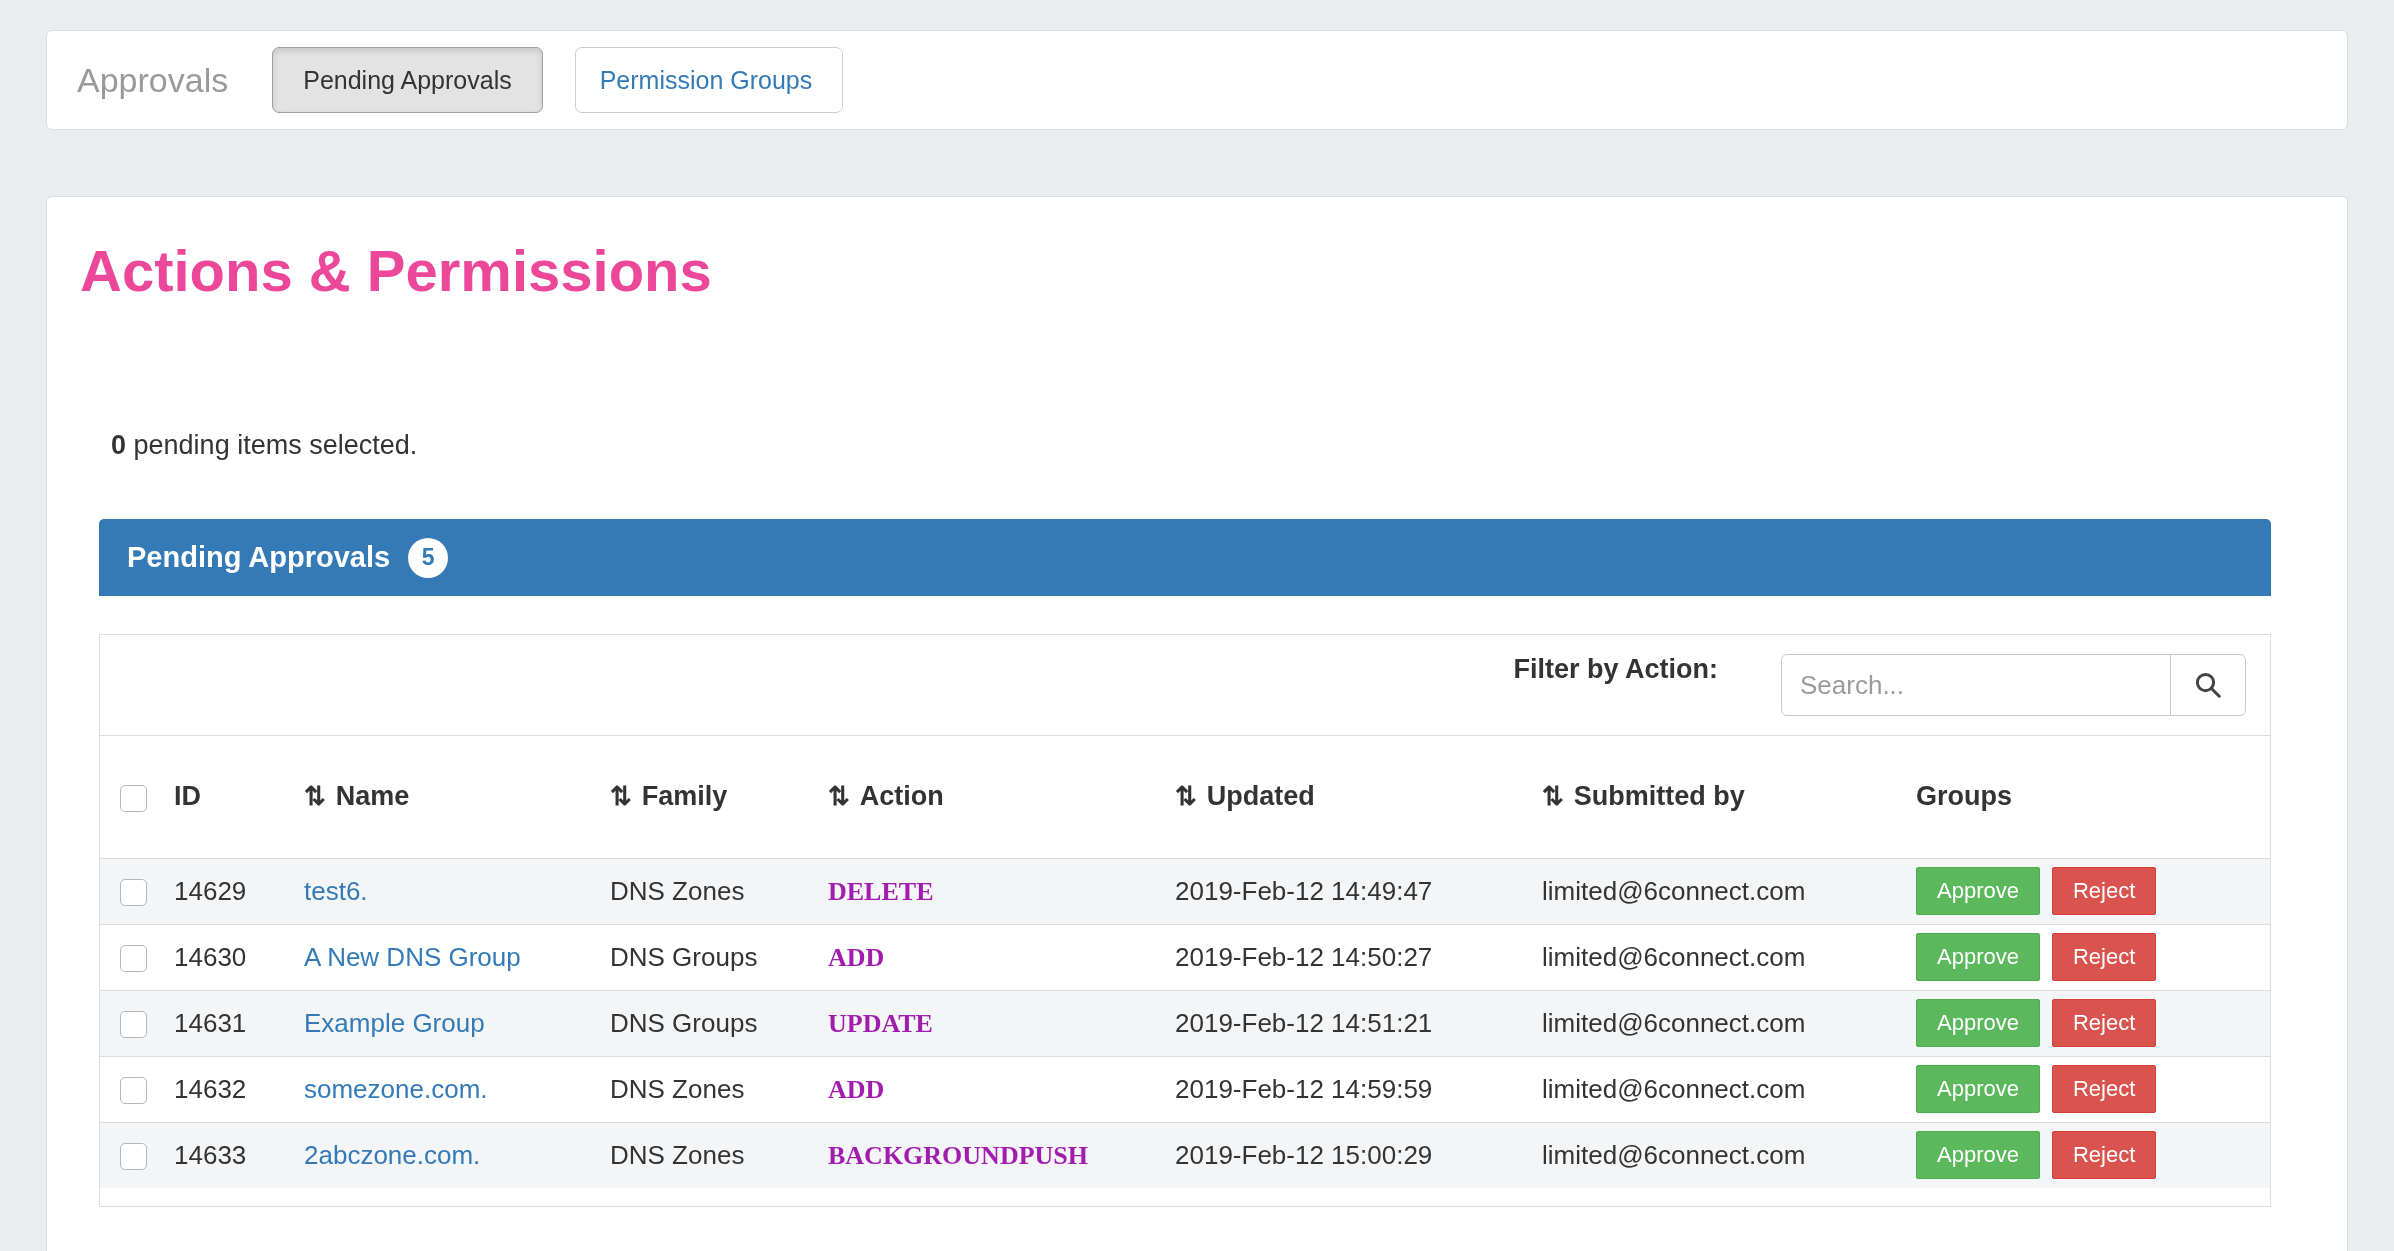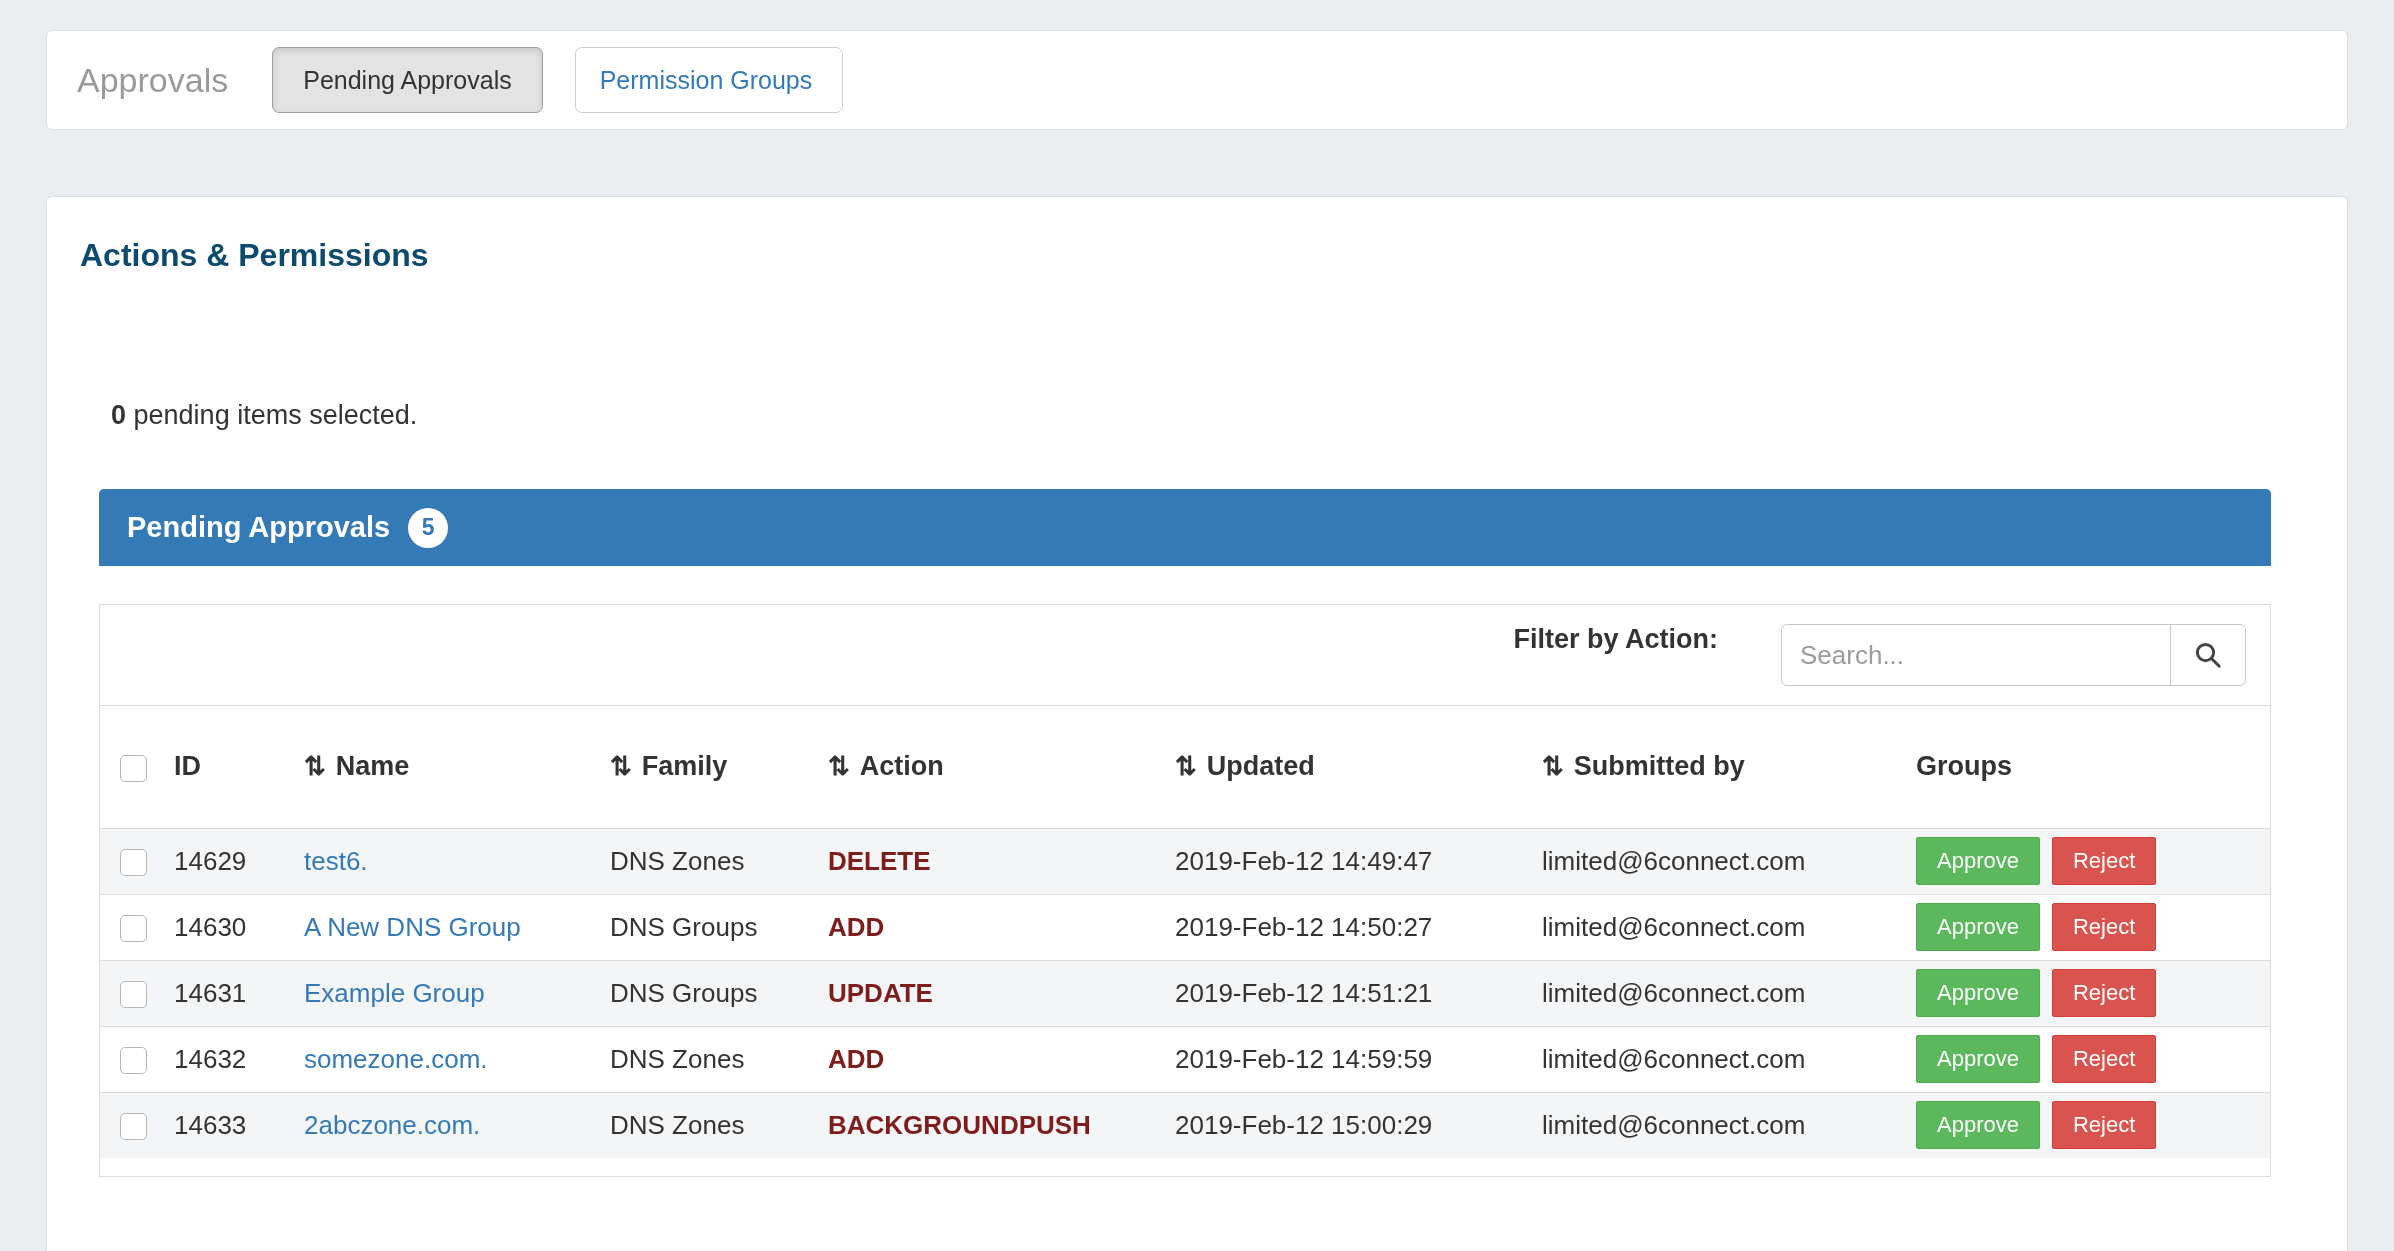--- a/index.html
+++ b/index.html
@@ -54,23 +54,23 @@
   .panel {
     margin:66px 46px 0;
     background:#ffffff;
     border:1px solid #d9dde0;
     border-radius:6px;
     height:1120px;
     overflow:hidden;
   }
   .panel h1 {
     margin:40px 12px 0 33px;
-    font-size:32px;
-    font-weight:bold;
-    color:#0c4a6e;
+    font-size:58px;
+    font-weight:bold;
+    color:#ec4899;
   }
   .selected-line {
     margin:126px 0 0 64px;
     font-size:27px;
     color:#333;
   }
   .sel-count { font-weight:bold; }
 
   .panel-heading {
     margin:58px 76px 0 52px;
@@ -232,24 +232,25 @@
     font-weight:bold;
     color:#333;
     margin-right:10px;
   }
   .name-link {
     color:#337ab7;
     text-decoration:none;
     cursor:pointer;
   }
   .action-link {
-    color:#7f1d1d;
+    color:#a21caf;
     font-weight:bold;
     text-decoration:none;
     cursor:pointer;
+    font-family:Liberation Serif, serif;
   }
   .btn {
     font-family:"Liberation Sans", sans-serif;
     font-size:22px;
     color:#ffffff;
     padding:10px 20px;
     border-radius:2px;
     cursor:pointer;
   }
   .btn.approve {

